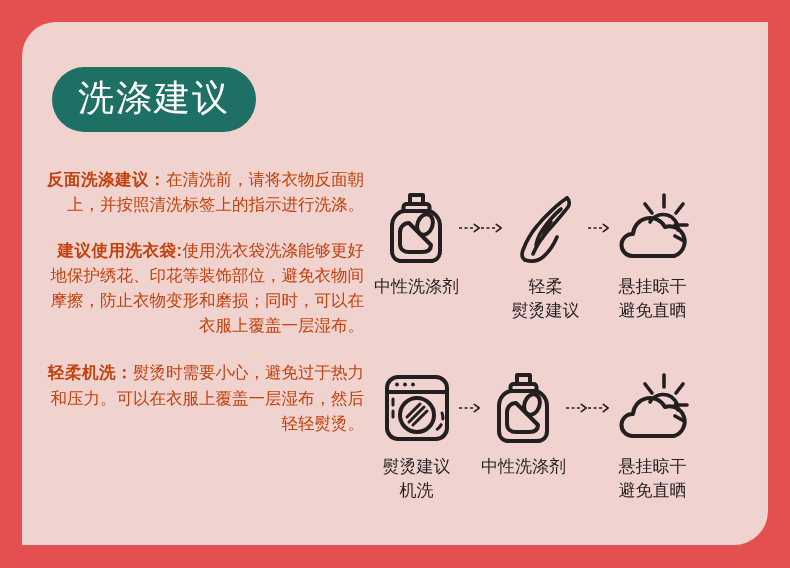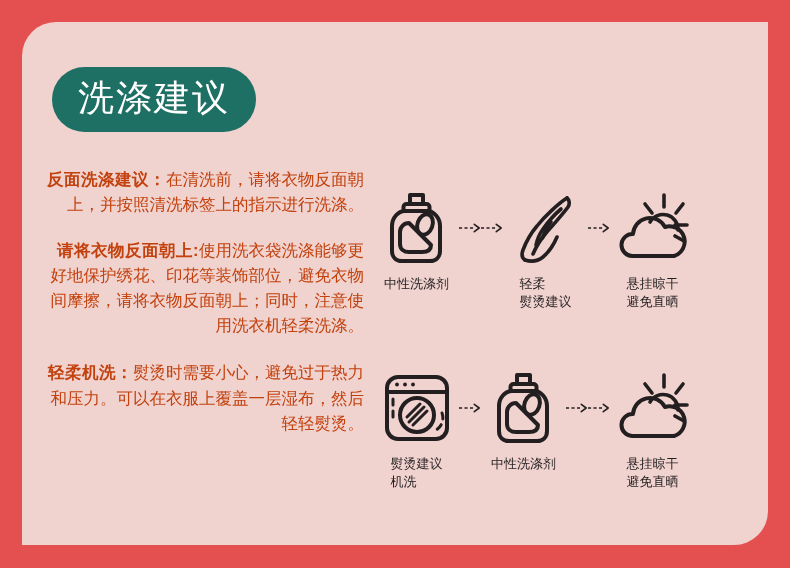--- a/index.html
+++ b/index.html
@@ -83,22 +83,23 @@
   }
   .icon-box{
     height:82px;
     width:82px;
     display:flex;
     align-items:center;
     justify-content:center;
   }
   .step-label{
     margin-top:6px;
+    text-align:center;
     color:#231f20;
-    font-size:13px;
+    font-size:17px;
     line-height:1.42;
     white-space:pre-line;
   }
   .arrow-cell{
     flex:0 0 auto;
     width:22px;
     height:82px;
     display:flex;
     align-items:center;
     justify-content:center;
@@ -115,21 +116,21 @@
     <span>洗涤建议</span>
   </div>
 
   <div id="text-col">
 
     <div class="para" id="para-1">
       <span class="lead">反面洗涤建议：</span><span class="body">在清洗前，请将衣物反面朝上，并按照清洗标签上的指示进行洗涤。</span>
     </div>
 
     <div class="para" id="para-2">
-      <span class="lead">请将衣物反面朝上:</span><span class="body">使用洗衣袋洗涤能够更好地保护绣花、印花等装饰部位，避免衣物间摩擦，请将衣物反面朝上；同时，注意使用洗衣机轻柔洗涤。</span>
+      <span class="lead">建议使用洗衣袋:</span><span class="body">使用洗衣袋洗涤能够更好地保护绣花、印花等装饰部位，避免衣物间摩擦，防止衣物变形和磨损；同时，可以在衣服上覆盖一层湿布。</span>
     </div>
 
     <div class="para" id="para-3">
       <span class="lead">轻柔机洗：</span><span class="body">熨烫时需要小心，避免过于热力和压力。可以在衣服上覆盖一层湿布，然后轻轻熨烫。</span>
     </div>
 
   </div>
 
   <div class="flow-row" id="flow-row-1">
 

